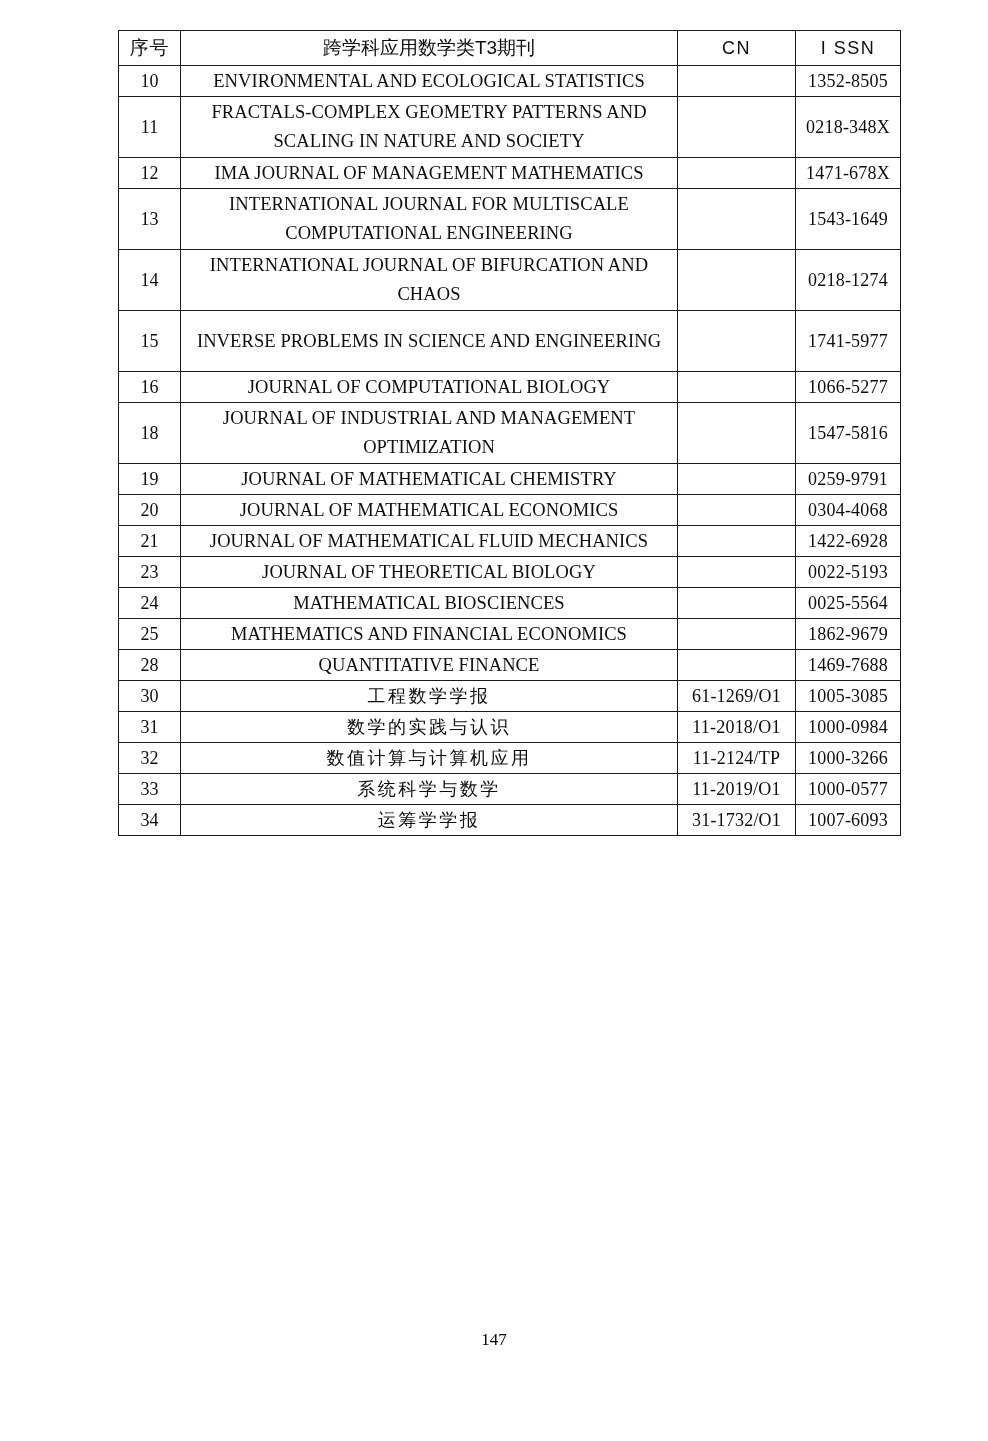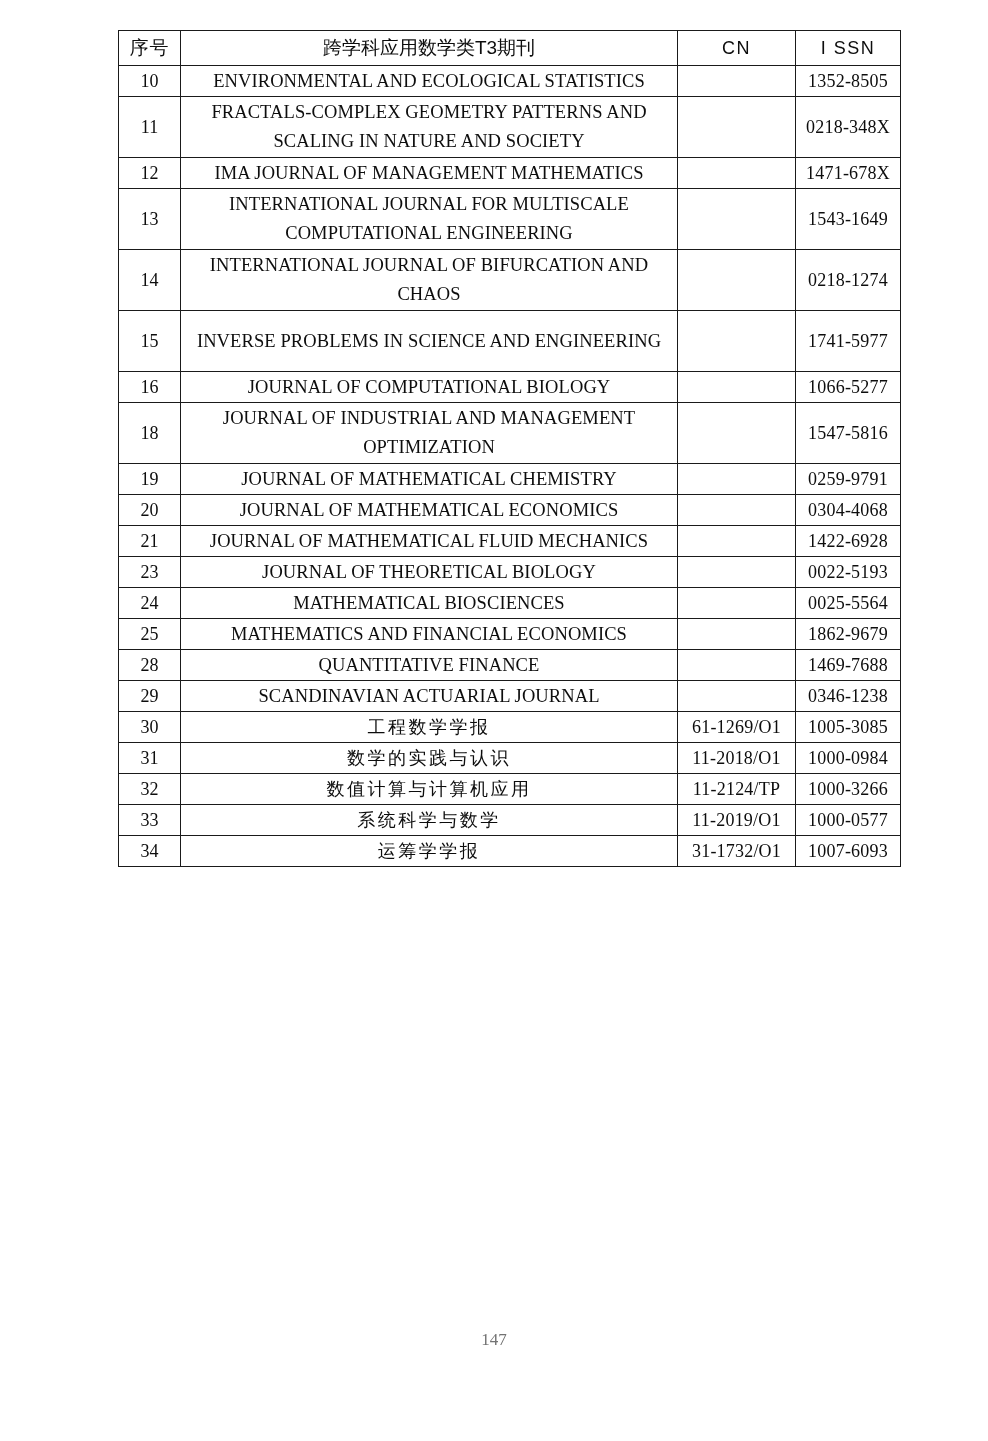--- a/index.html
+++ b/index.html
@@ -100,21 +100,21 @@
 
   
   .page-number {
     position: absolute;
     left: 0;
     top: 1330px;
     width: 988px;
     text-align: center;
     font-size: 17px;
     font-family: "Liberation Serif", "DejaVu Serif", serif;
-    color: #737373;
+    color: #000000;
   }
 </style>
 </head>
 <body>
 
 <div class="page">
 
   <table class="journal-table">
     <colgroup>
       <col class="c-seq">
@@ -215,26 +215,20 @@
           <td class="cn-cell"></td>
           <td class="issn-cell">1862-9679</td>
         </tr>
         <tr class="r1">
           <td class="seq-cell">28</td>
           <td class="title-cell">QUANTITATIVE FINANCE</td>
           <td class="cn-cell"></td>
           <td class="issn-cell">1469-7688</td>
         </tr>
         <tr class="r1">
-          <td class="seq-cell">29</td>
-          <td class="title-cell">SCANDINAVIAN ACTUARIAL JOURNAL</td>
-          <td class="cn-cell"></td>
-          <td class="issn-cell">0346-1238</td>
-        </tr>
-        <tr class="r1">
           <td class="seq-cell">30</td>
           <td class="title-cell cjk">工程数学学报</td>
           <td class="cn-cell">61-1269/O1</td>
           <td class="issn-cell">1005-3085</td>
         </tr>
         <tr class="r1">
           <td class="seq-cell">31</td>
           <td class="title-cell cjk">数学的实践与认识</td>
           <td class="cn-cell">11-2018/O1</td>
           <td class="issn-cell">1000-0984</td>

